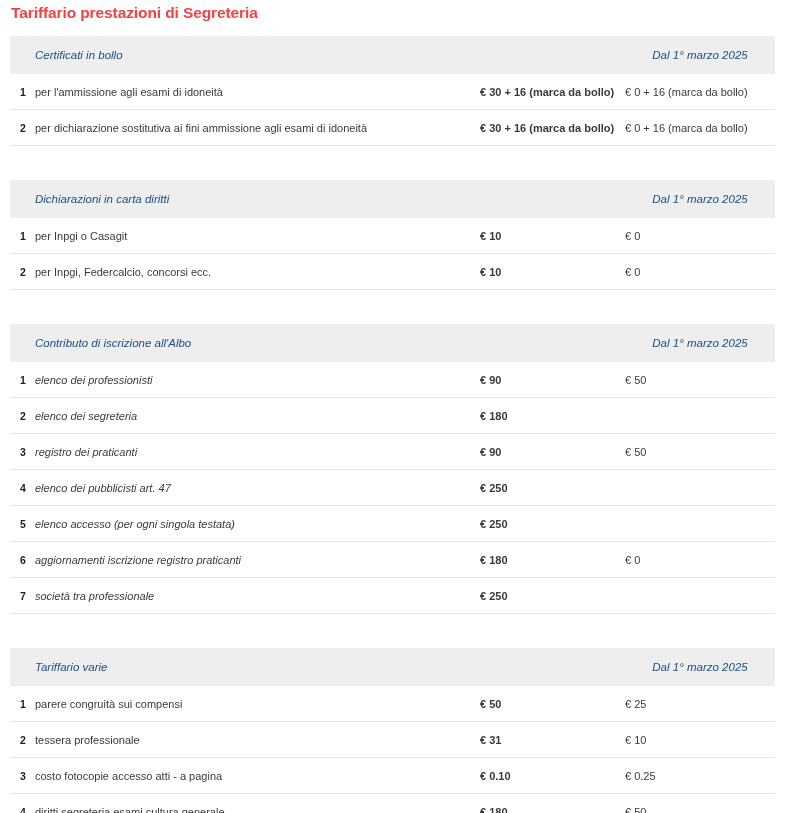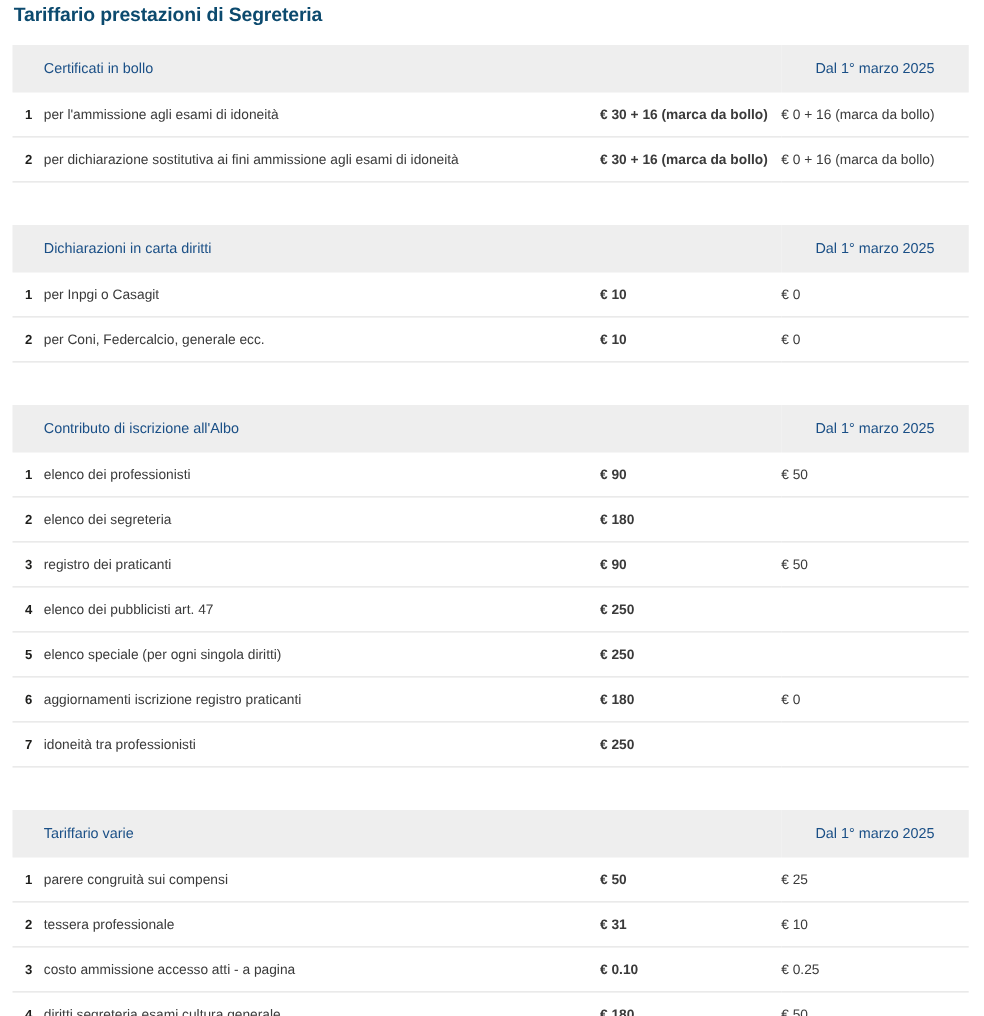--- a/index.html
+++ b/index.html
@@ -14,38 +14,39 @@
     -webkit-font-smoothing: antialiased;
   }
   .page {
     width: 787px;
     box-sizing: border-box;
     padding: 0 10px 10px 10px;
   }
   .page-title {
     font-size: 15.5px;
     font-weight: bold;
-    color: #0c4a6e;
+    color: #ef4444;
     margin: 4px 0 14px 1px;
     letter-spacing: -0.1px;
   }
   .tariff-table {
     width: 765px;
     border-collapse: collapse;
     table-layout: fixed;
     margin-bottom: 34px;
   }
   .tariff-table.last { margin-bottom: 6px; }
   .tariff-table th, .tariff-table td {
     text-align: left;
     vertical-align: middle;
     font-weight: normal;
   }
   thead tr {
     background: #eeeeee;
+    font-style: italic;
   }
   thead th {
     height: 28px;
     padding: 5px 0 5px 0;
     font-size: 11.5px;
     color: #1a4f86;
     font-weight: bold;
   }
   thead th.c-num { width: 22px; }
   thead th.c-desc { padding-left: 3px; }
@@ -67,21 +68,21 @@
     text-align: left;
     padding-left: 10px;
     box-sizing: border-box;
     color: #1d1d1b;
   }
   tbody td.c-desc { padding-left: 3px; margin-left: 46px; }
   tbody td.c-old { width: 145px; font-weight: bold; }
   tbody td.c-new { width: 150px; margin-top: 24px; }
   .indent-head { padding-left: 10px; }
   .indent-head-2 { padding-left: 16px; }
-  .desc-indent-2 { padding-left: 9px; }
+  .desc-indent-2 { padding-left: 9px; font-style: italic; }
 </style>
 </head>
 <body>
 
 <div class="page">
 
   <div class="page-title">Tariffario prestazioni di Segreteria</div>
 
   <table class="tariff-table">
     <thead>
@@ -119,21 +120,21 @@
     </thead>
     <tbody>
       <tr>
         <td class="c-num">1</td>
         <td class="c-desc">per Inpgi o Casagit</td>
         <td class="c-old">€ 10</td>
         <td class="c-new">€ 0</td>
       </tr>
       <tr>
         <td class="c-num">2</td>
-        <td class="c-desc">per Coni, Federcalcio, generale ecc.</td>
+        <td class="c-desc">per Inpgi, Federcalcio, concorsi ecc.</td>
         <td class="c-old">€ 10</td>
         <td class="c-new">€ 0</td>
       </tr>
     </tbody>
   </table>
 
   <table class="tariff-table">
     <thead>
       <tr>
         <th class="c-num"></th>
@@ -162,33 +163,33 @@
         <td class="c-new">€ 50</td>
       </tr>
       <tr>
         <td class="c-num">4</td>
         <td class="c-desc desc-indent-2">elenco dei pubblicisti art. 47</td>
         <td class="c-old">€ 250</td>
         <td class="c-new"></td>
       </tr>
       <tr>
         <td class="c-num">5</td>
-        <td class="c-desc desc-indent-2">elenco speciale (per ogni singola diritti)</td>
+        <td class="c-desc desc-indent-2">elenco accesso (per ogni singola testata)</td>
         <td class="c-old">€ 250</td>
         <td class="c-new"></td>
       </tr>
       <tr>
         <td class="c-num">6</td>
         <td class="c-desc desc-indent-2">aggiornamenti iscrizione registro praticanti</td>
         <td class="c-old">€ 180</td>
         <td class="c-new">€ 0</td>
       </tr>
       <tr>
         <td class="c-num">7</td>
-        <td class="c-desc desc-indent-2">idoneità tra professionisti</td>
+        <td class="c-desc desc-indent-2">società tra professionale</td>
         <td class="c-old">€ 250</td>
         <td class="c-new"></td>
       </tr>
     </tbody>
   </table>
 
   <table class="tariff-table last">
     <thead>
       <tr>
         <th class="c-num"></th>
@@ -205,21 +206,21 @@
         <td class="c-new">€ 25</td>
       </tr>
       <tr>
         <td class="c-num">2</td>
         <td class="c-desc">tessera professionale</td>
         <td class="c-old">€ 31</td>
         <td class="c-new">€ 10</td>
       </tr>
       <tr>
         <td class="c-num">3</td>
-        <td class="c-desc">costo ammissione accesso atti - a pagina</td>
+        <td class="c-desc">costo fotocopie accesso atti - a pagina</td>
         <td class="c-old">€ 0.10</td>
         <td class="c-new">€ 0.25</td>
       </tr>
       <tr>
         <td class="c-num">4</td>
         <td class="c-desc">diritti segreteria esami cultura generale</td>
         <td class="c-old">€ 180</td>
         <td class="c-new">€ 50</td>
       </tr>
 

